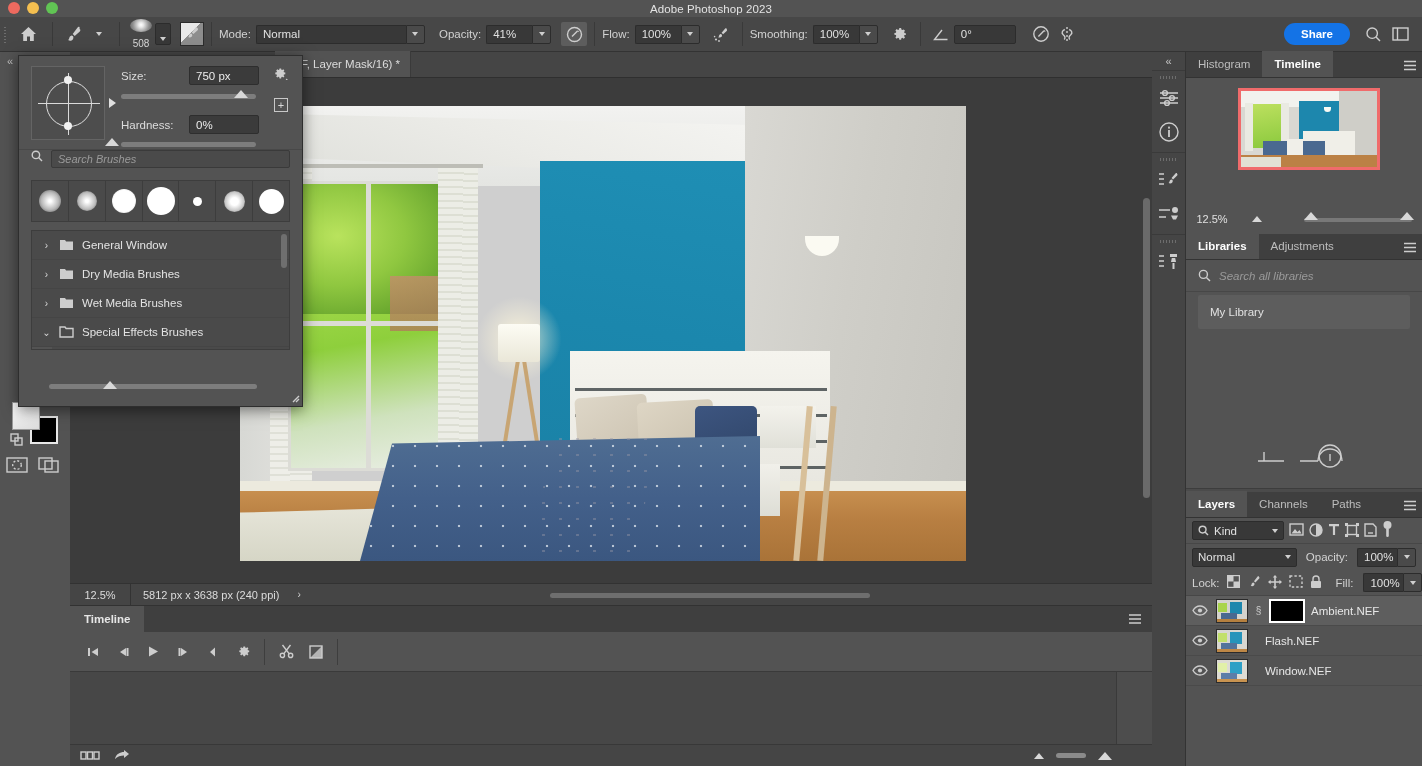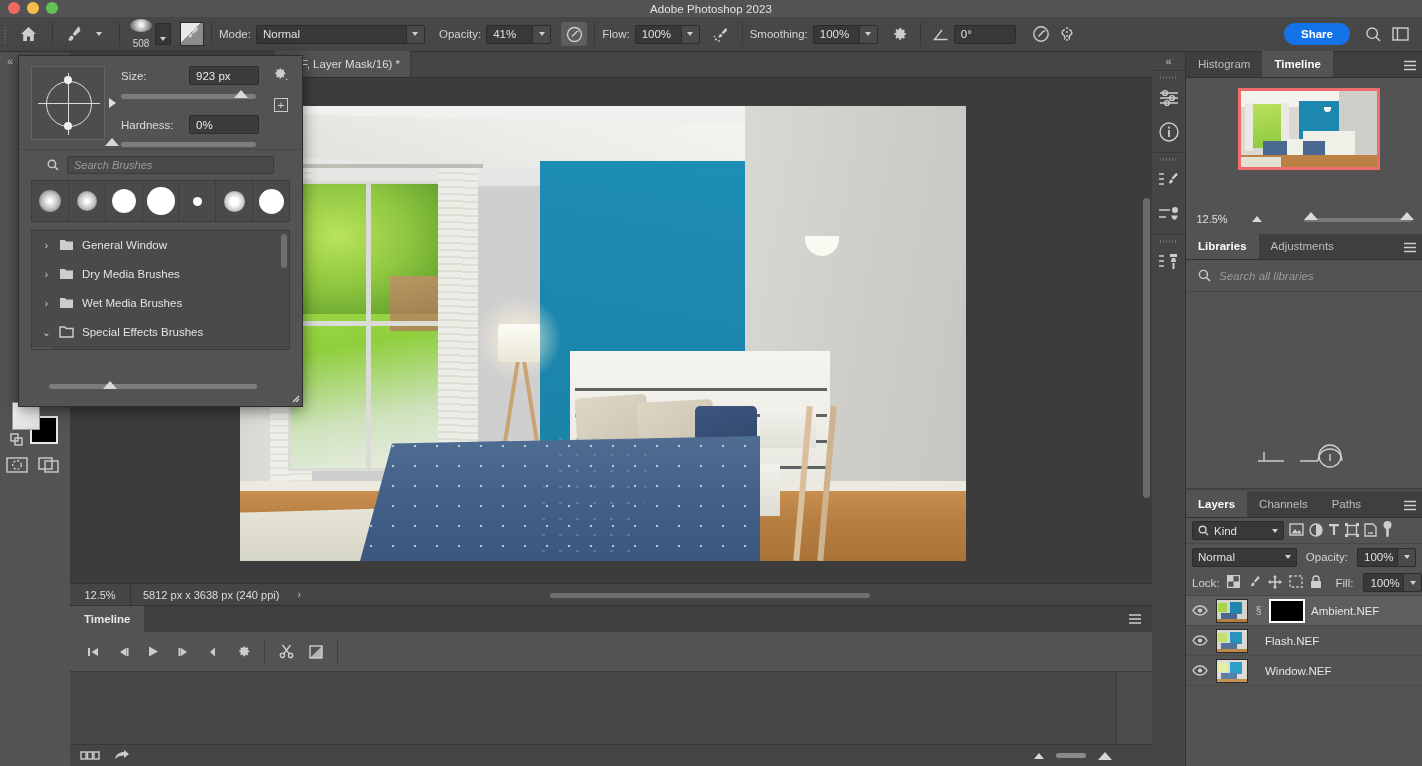--- a/index.html
+++ b/index.html
@@ -286,21 +286,21 @@
   .bp-node{position:absolute;width:8px;height:8px;border-radius:50%;background:#f0f0f0;}
   .bp-arrow{position:absolute;right:-12px;top:31px;width:0;height:0;
     border-top:5px solid transparent;border-bottom:5px solid transparent;border-left:7px solid #e0e0e0;}
   .bp-lbl{position:absolute;font-size:11.5px;color:#dcdcdc;}
   .bp-field{position:absolute;height:19px;background:#3b3b3b;border:1px solid #2e2e2e;
     border-radius:2px;display:flex;align-items:center;padding:0 6px;font-size:11.5px;color:#ececec;}
   .bp-track{position:absolute;height:5px;background:#7d7d7d;border-radius:3px;}
   .bp-gear{position:absolute;right:12px;top:10px;width:18px;height:16px;}
   .bp-plus{position:absolute;right:14px;top:42px;width:14px;height:14px;border:1px solid #c8c8c8;
     display:flex;align-items:center;justify-content:center;font-size:11px;color:#dadada;line-height:1;}
-  .bp-search{height:30px;display:flex;align-items:center;gap:8px;padding:0 28px;}
+  .bp-search{height:30px;display:flex;align-items:flex-start;gap:8px;padding:0 12px;}
   .bp-sfield{flex:1;height:18px;background:#4a4a4a;border:1px solid #3a3a3a;border-radius:2px;
     display:flex;align-items:center;padding:0 6px;font-size:11px;color:#9a9a9a;font-style:italic;}
   .bp-presets{height:42px;margin:0 12px;background:#4a4a4a;border:1px solid #3d3d3d;
     display:flex;align-items:center;}
   .bp-preset{flex:1;height:42px;display:flex;align-items:center;justify-content:center;
     border-right:1px solid #3d3d3d;}
   .bp-dot{border-radius:50%;}
   .bp-list{margin:8px 12px 0 12px;height:120px;background:#4a4a4a;border:1px solid #3d3d3d;
     position:relative;overflow:hidden;}
   .bp-folder{height:29px;display:flex;align-items:center;gap:8px;padding:0 10px;
@@ -740,20 +740,21 @@
       </div>
     </div>
     <div class="libpanel">
       <div class="libsearch">
         <svg width="13" height="13" viewBox="0 0 13 13">
             <circle class="icon" cx="5.4" cy="5.4" r="4"></circle>
             <path class="icon" stroke-width="1.5" d="M8.4 8.4 12 12"></path>
           </svg>
         <span class="ph">Search all libraries</span>
       </div>
+      <div class="libitem">My Library</div>
       <div style="position:absolute;left:68px;top:182px">
         <svg width="100" height="34" viewBox="0 0 100 34">
             <path class="icon" d="M10 10v9M4 19h26M46 19h18M76 19v-7M64 19a12 12 0 1124 0"></path>
             <circle class="icon" cx="76" cy="14" r="11"></circle>
           </svg>
       </div>
       <div class="libfooter">
         <div>
           <svg width="17" height="11" viewBox="0 0 17 11">
               <path class="icon-f" d="M13.6 4.3A5 5 0 004 3.4 3.6 3.6 0 004.2 10.5h9.1a3.1 3.1 0 00.3-6.2z"></path>
@@ -947,21 +948,21 @@
       <div class="bp-tip">
         <div class="bp-ring"></div>
         <div class="bp-hline"></div>
           <div class="bp-vline"></div>
         <div class="bp-node" style="left:32px;top:9px"></div>
         <div class="bp-node" style="left:32px;top:55px"></div>
         <div class="bp-arrow"></div>
       </div>
 
       <div class="bp-lbl" style="left:102px;top:14px">Size:</div>
-      <div class="bp-field" style="left:170px;top:10px;width:70px">923 px</div>
+      <div class="bp-field" style="left:170px;top:10px;width:70px">750 px</div>
       <div class="bp-track" style="left:102px;top:38px;width:135px"></div>
       <div class="tri" style="position:absolute;left:215px;top:34px"></div>
 
       <div class="bp-lbl" style="left:102px;top:63px">Hardness:</div>
       <div class="bp-field" style="left:170px;top:59px;width:70px">0%</div>
       <div class="bp-track" style="left:102px;top:86px;width:135px"></div>
       <div class="tri" style="position:absolute;left:86px;top:82px"></div>
 
       <div class="bp-gear">
         <svg width="18" height="16" viewBox="0 0 18 16">

